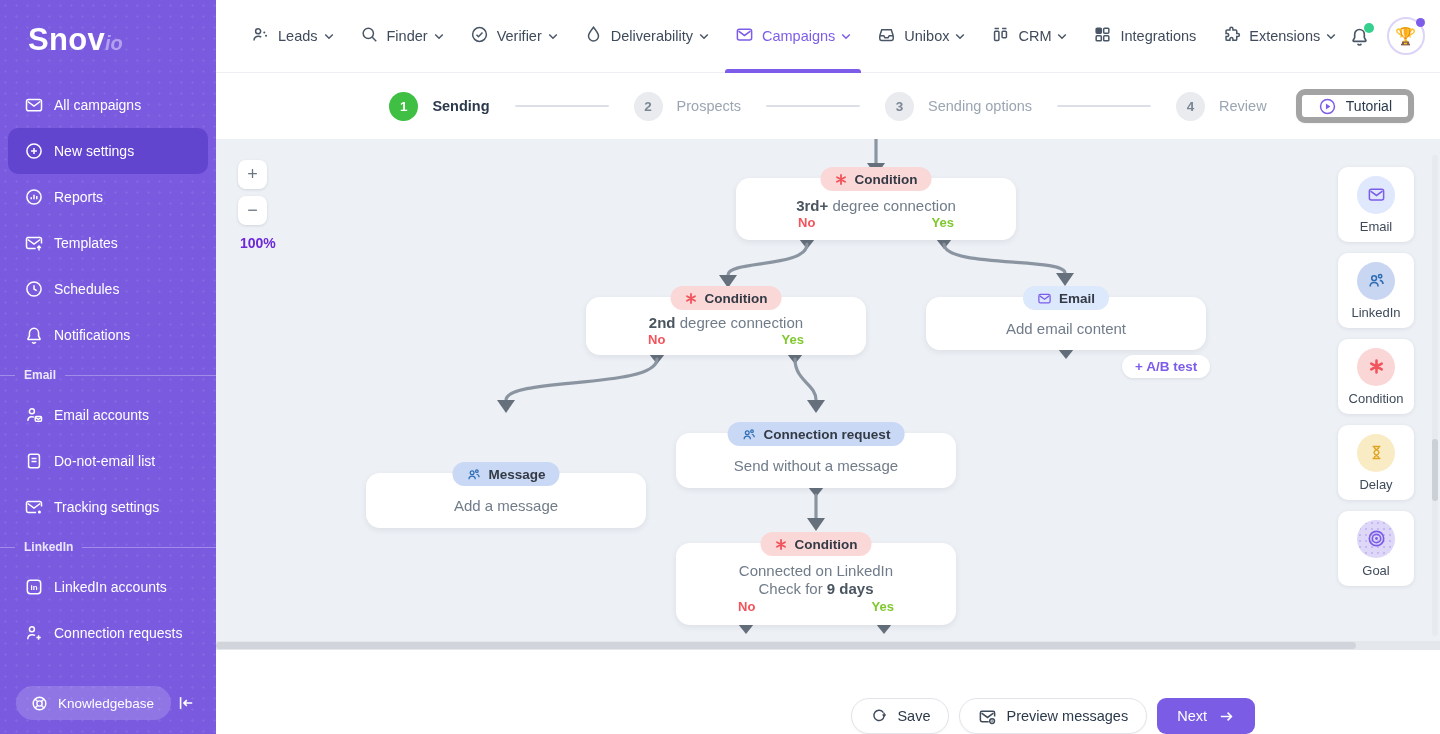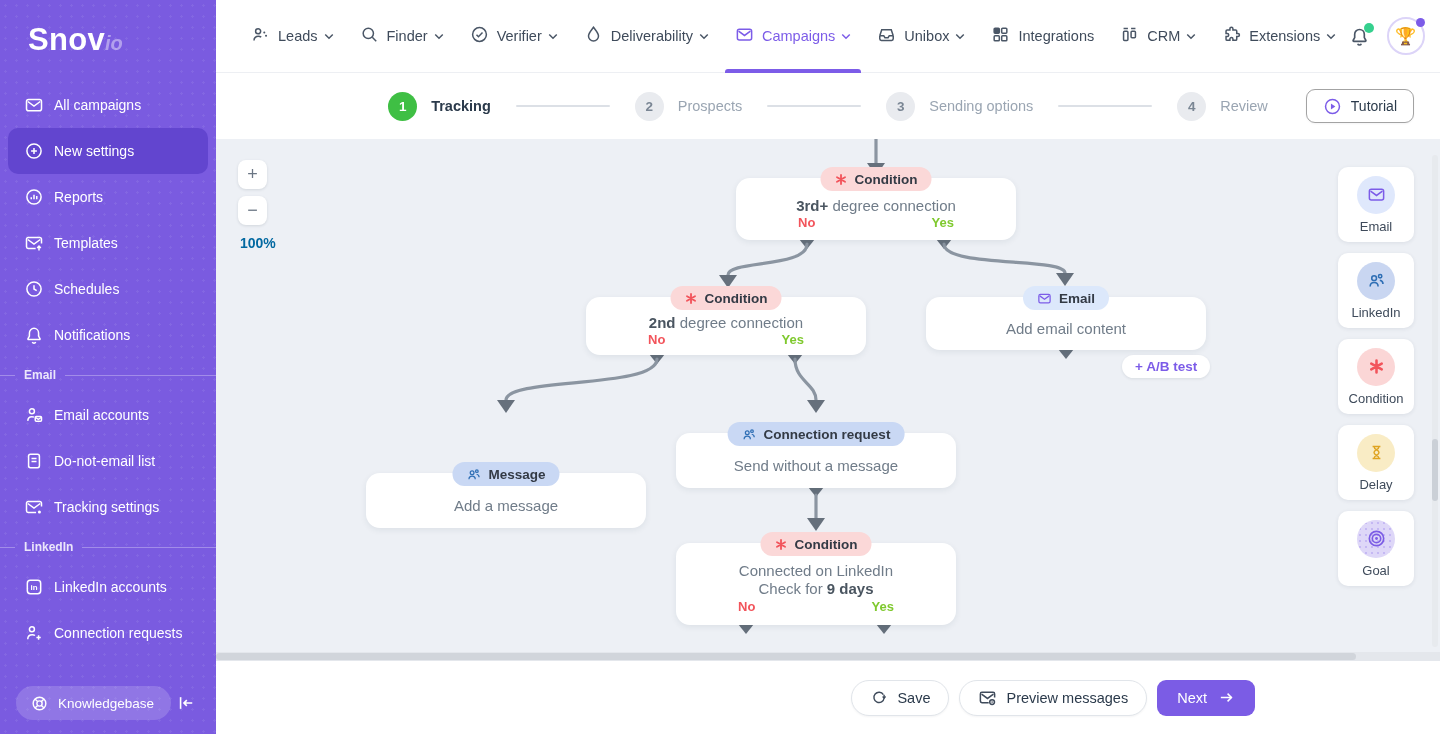--- a/index.html
+++ b/index.html
@@ -48,21 +48,21 @@
   
   .stepper { height:66px; flex:none; background:#fff; display:flex; align-items:center; justify-content:center; position:relative; }
   .step { display:flex; align-items:center; cursor:pointer; }
   .step-circle { width:29px; height:29px; border-radius:50%; background:#E9EBEF; color:#7A8694;
     font-size:13.5px; font-weight:700; display:flex; align-items:center; justify-content:center; }
   .step.active .step-circle { background:#3FBF44; color:#fff; }
   .step-label { margin-left:14px; font-size:14.5px; color:#9AA5B2; font-weight:500; }
   .step.active .step-label { color:#2B3A4B; font-weight:700; }
   .step-line { width:94px; height:2px; background:#DCE0E6; border-radius:1px; margin:0 25px; }
   .tutorial-btn { position:absolute; right:26px; top:16px; height:34px; display:flex; align-items:center; gap:9px;
-    background:#fff; border:1px solid #a3a3a3; border-radius:9px; padding:0 16px; font-size:14px; color:#2B3A4B;
+    background:#fff; border:6px solid #a3a3a3; border-radius:9px; padding:0 16px; font-size:14px; color:#2B3A4B;
     font-weight:500; cursor:pointer; box-shadow:0 1px 2px rgba(31,45,61,.05); }
 
   
   .canvas { flex:1; position:relative; background:#EDF0F5; overflow:hidden; }
   .wires { position:absolute; left:0; top:0; }
   .wire { stroke:#8B95A1; stroke-width:3.2; fill:none; stroke-linecap:round; }
   .arrow { fill:#66707C; }
 
   .node { position:absolute; width:280px; background:#fff; border-radius:14px;
     box-shadow:0 2px 6px rgba(31,45,61,.08); text-align:center; cursor:pointer; }
@@ -72,42 +72,42 @@
   .pill-blue { background:#DCE8FB; }
   .pill-steel { background:#C9D8F4; }
   .node-body { font-size:15px; color:#707C89; }
   .noyes { display:flex; justify-content:space-between; padding:0 62px; font-size:13px; font-weight:700; }
   .no { color:#F2545B; } .yes { color:#7FC92E; }
   .bold-part { color:#4A5560; font-weight:700; }
 
   .zoomctrl { position:absolute; left:22px; top:21px; }
   .zbtn { width:29px; height:29px; background:#fff; border-radius:8px; box-shadow:0 1px 3px rgba(31,45,61,.13);
     display:flex; align-items:center; justify-content:center; font-size:18px; color:#6B7684; margin-bottom:7px; cursor:pointer; }
-  .zoom-label { margin-top:10px; margin-left:2px; font-size:14px; font-weight:700; color:#0369a1; }
+  .zoom-label { margin-top:10px; margin-left:2px; font-size:14px; font-weight:700; color:#6d28d9; }
 
   .ab-test { position:absolute; left:906px; top:216px; height:23px; display:flex; align-items:center;
     background:#fff; border-radius:12px; padding:0 13px; font-size:13.5px; font-weight:600; color:#7C5CE8;
     box-shadow:0 1px 3px rgba(31,45,61,.1); cursor:pointer; }
 
   .palette-card { position:absolute; left:1122px; width:76px; height:75px; background:#fff; border-radius:10px;
     box-shadow:0 1px 4px rgba(31,45,61,.09); display:flex; flex-direction:column; align-items:center;
     justify-content:center; gap:5px; cursor:grab; }
   .pcircle { width:38px; height:38px; border-radius:50%; display:flex; align-items:center; justify-content:center; }
   .plabel { font-size:13px; color:#3F4B5B; }
   .pc-email { background:#DFE8FC; } .pc-linkedin { background:#C9D6F1; }
   .pc-cond { background:#FBD6D6; } .pc-delay { background:#F9ECC5; }
   .pc-goal { background:#DED7F8; background-image:radial-gradient(rgba(123,92,229,.25) .8px, transparent 1px); background-size:6px 6px; }
 
   .hscroll { position:absolute; left:0; right:0; bottom:0; height:9px; background:#E4E7EC; cursor:pointer; }
   .hthumb { position:absolute; left:0; top:1px; height:7px; width:1140px; background:#D1D5DB; border-radius:4px; }
   .vscroll { position:absolute; right:2px; top:16px; bottom:14px; width:6px; background:#E7EAEE; border-radius:3px; cursor:pointer; }
   .vthumb { position:absolute; right:0; width:6px; top:284px; height:62px; background:#CBD0D7; border-radius:3px; }
 
   
-  .footer { height:73px; flex:none; background:#fff; display:flex; align-items:center; justify-content:flex-end;
+  .footer { height:84px; flex:none; background:#fff; display:flex; align-items:flex-end; justify-content:flex-end;
     gap:10px; padding-right:185px; }
   .btn-outline { height:36px; display:flex; align-items:center; gap:9px; background:#fff; border:1px solid #E1E5EA;
     border-radius:18px; padding:0 18px; font-size:14.5px; color:#2B3A4B; font-weight:500; cursor:pointer;
     box-shadow:0 1px 2px rgba(31,45,61,.05); }
   .btn-next { height:36px; display:flex; align-items:center; gap:11px; background:#7B5CE5; border:none;
     border-radius:9px; padding:0 20px; font-size:14.5px; color:#fff; font-weight:500; cursor:pointer; }
 </style>
 </head>
 <body>
 
@@ -322,39 +322,39 @@
             </svg></span>
         <span>Unibox</span>
         <span class="chev">
             <svg width="10" height="7" viewBox="0 0 12 8" fill="none" stroke="#4A5666" stroke-width="1.8">
               <path d="M1.5 1.5L6 6l4.5-4.5"></path>
             </svg>
           </span>
       </div>
       <div class="nav-item">
         <span><svg width="19" height="19" viewBox="0 0 24 24" fill="none" stroke="#4A5666" stroke-width="1.9">
+              <path d="M4.5 4.5h5.5M14 4.5h5.5"></path>
+              <rect x="4.5" y="8" width="5.5" height="11.5" rx="1.2"></rect>
+              <rect x="14" y="8" width="5.5" height="8" rx="1.2"></rect>
+            </svg></span>
+        <span>CRM</span>
+        <span class="chev">
+            <svg width="10" height="7" viewBox="0 0 12 8" fill="none" stroke="#4A5666" stroke-width="1.8">
+              <path d="M1.5 1.5L6 6l4.5-4.5"></path>
+            </svg>
+          </span>
+      </div>
+      <div class="nav-item">
+        <span><svg width="19" height="19" viewBox="0 0 24 24" fill="none" stroke="#4A5666" stroke-width="1.9">
               <rect x="4" y="4" width="6.5" height="6.5" rx="1.2" fill="#4A5666"></rect>
               <rect x="13.5" y="4" width="6.5" height="6.5" rx="1.2"></rect>
               <rect x="4" y="13.5" width="6.5" height="6.5" rx="1.2"></rect>
               <rect x="13.5" y="13.5" width="6.5" height="6.5" rx="1.2"></rect>
             </svg></span>
         <span>Integrations</span>
-      </div>
-      <div class="nav-item">
-        <span><svg width="19" height="19" viewBox="0 0 24 24" fill="none" stroke="#4A5666" stroke-width="1.9">
-              <path d="M4.5 4.5h5.5M14 4.5h5.5"></path>
-              <rect x="4.5" y="8" width="5.5" height="11.5" rx="1.2"></rect>
-              <rect x="14" y="8" width="5.5" height="8" rx="1.2"></rect>
-            </svg></span>
-        <span>CRM</span>
-        <span class="chev">
-            <svg width="10" height="7" viewBox="0 0 12 8" fill="none" stroke="#4A5666" stroke-width="1.8">
-              <path d="M1.5 1.5L6 6l4.5-4.5"></path>
-            </svg>
-          </span>
       </div>
       <div class="nav-item">
         <span><svg width="19" height="19" viewBox="0 0 24 24" fill="none" stroke="#4A5666" stroke-width="1.9">
               <path d="M13.8 4.6a1.9 1.9 0 0 0-3.8 0v1.6H6.5A1.4 1.4 0 0 0 5.1 7.6v3.2h1.5a1.9 1.9 0 0 1 0 3.8H5.1v3.3a1.4 1.4 0 0 0 1.4 1.4h3.5v-1.5a1.9 1.9 0 0 1 3.8 0v1.5h3.4a1.4 1.4 0 0 0 1.4-1.4v-3.5h1.5a1.9 1.9 0 0 0 0-3.8h-1.5V7.6a1.4 1.4 0 0 0-1.4-1.4h-3.4z"></path>
             </svg></span>
         <span>Extensions</span>
         <span class="chev">
             <svg width="10" height="7" viewBox="0 0 12 8" fill="none" stroke="#4A5666" stroke-width="1.8">
               <path d="M1.5 1.5L6 6l4.5-4.5"></path>
             </svg>
@@ -369,21 +369,21 @@
           <span class="bell-dot"></span>
         </span>
         <span class="trophy">🏆<span class="trophy-dot"></span></span>
 
       </div>
     </header>
 
     <div class="stepper">
       <div class="step active">
         <span class="step-circle">1</span>
-        <span class="step-label">Tracking</span>
+        <span class="step-label">Sending</span>
       </div>
       <span class="step-line"></span>
       <div class="step">
         <span class="step-circle">2</span>
         <span class="step-label">Prospects</span>
       </div>
       <span class="step-line"></span>
       <div class="step">
         <span class="step-circle">3</span>
         <span class="step-label">Sending options</span>

